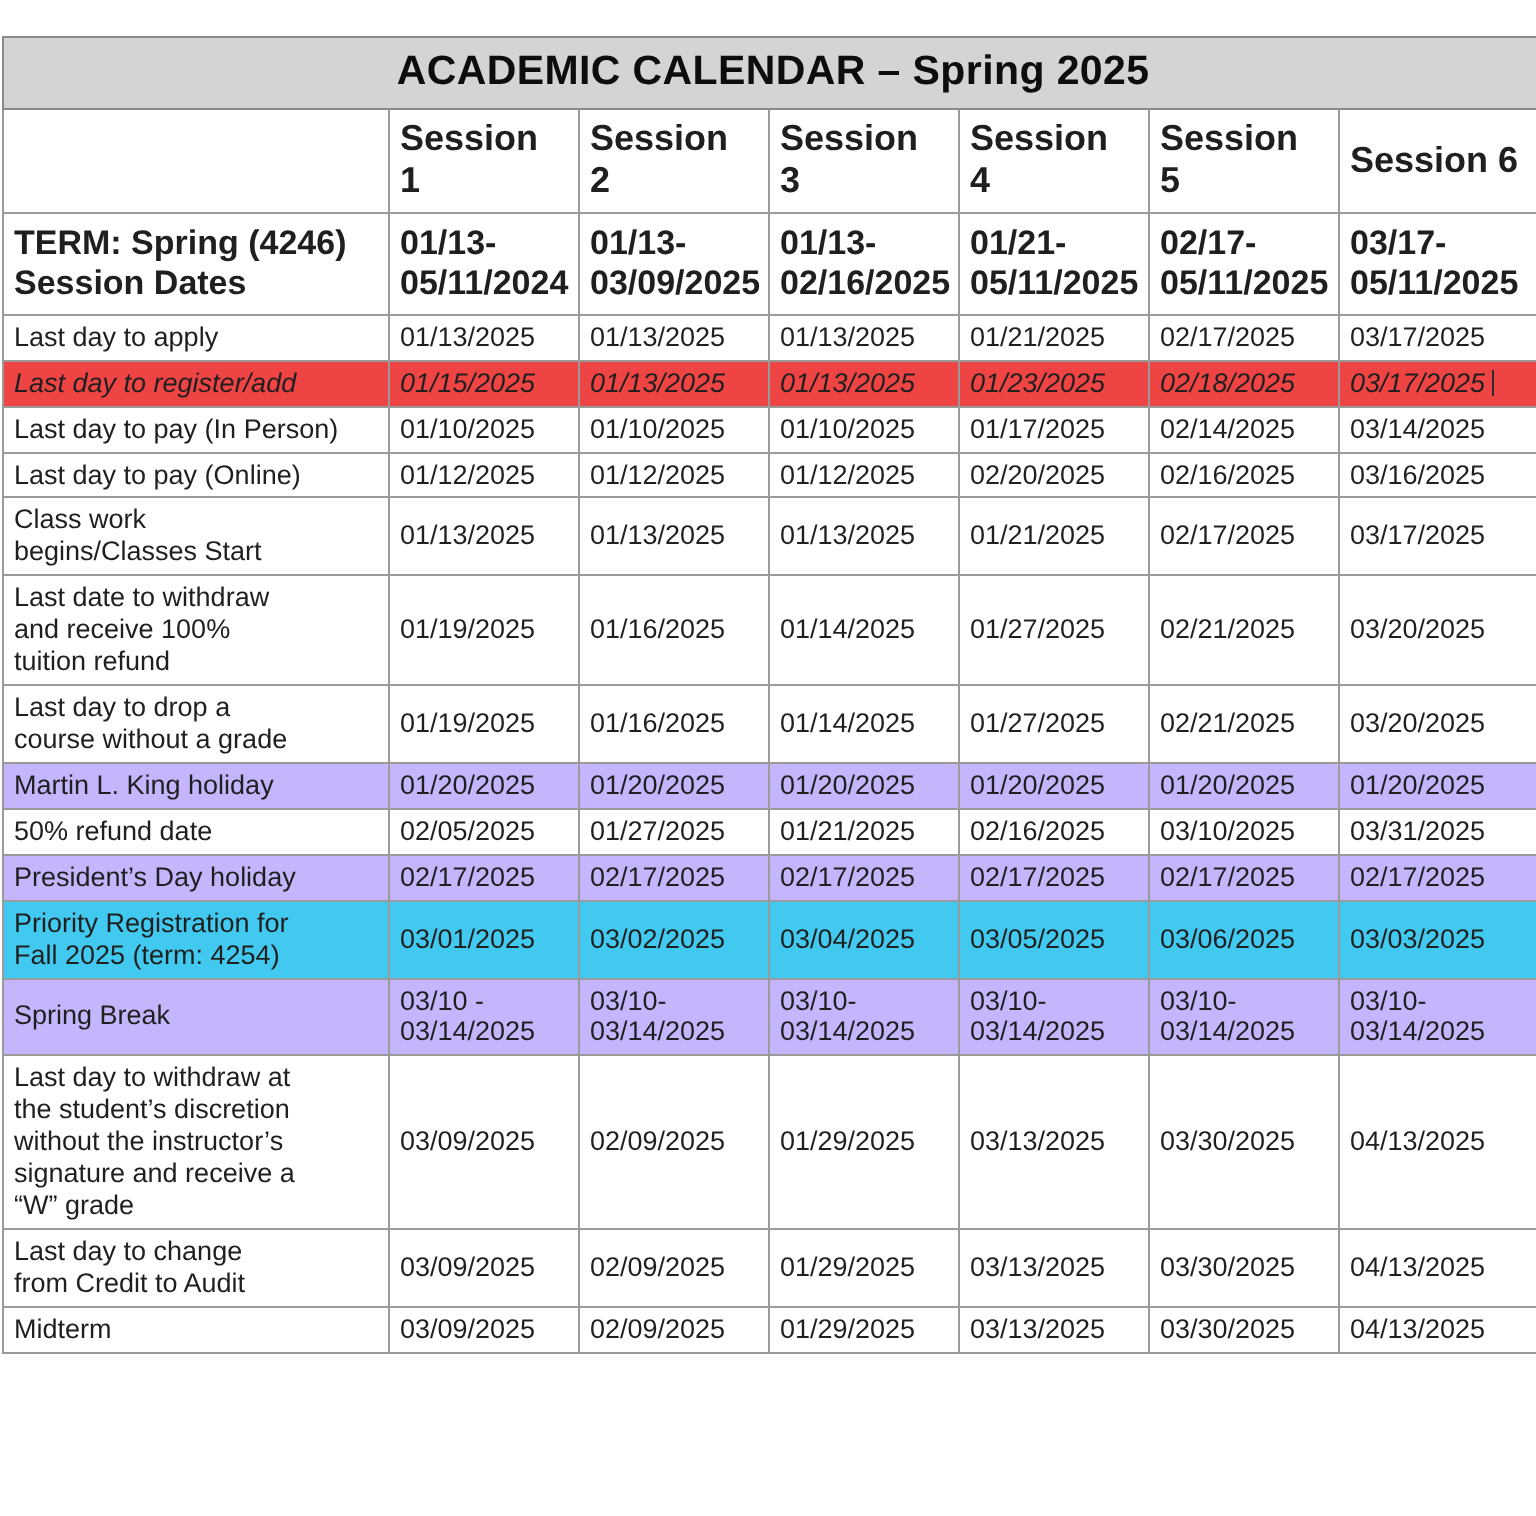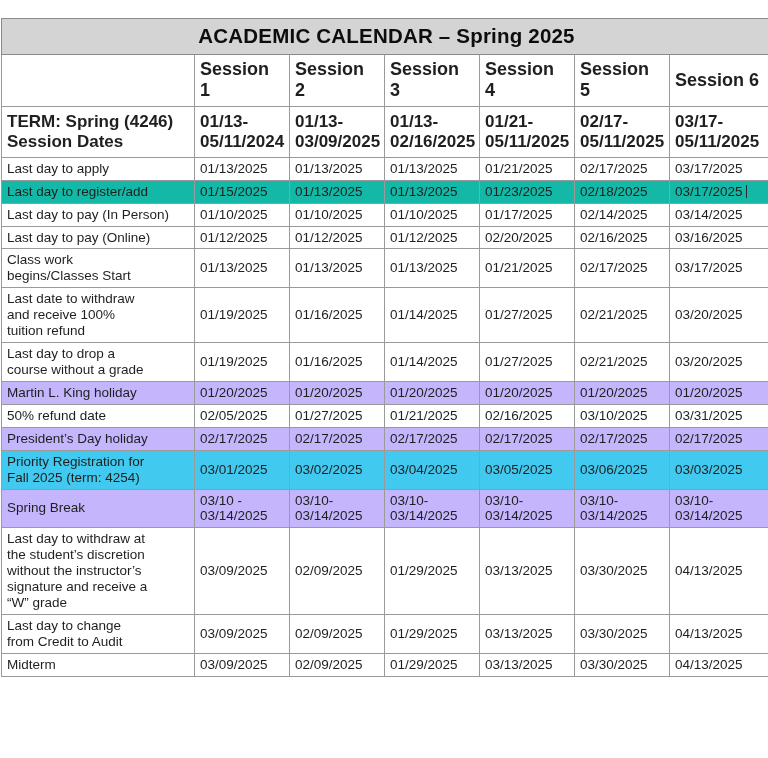--- a/index.html
+++ b/index.html
@@ -67,21 +67,21 @@
     font-size: 17px;
     padding: 5px 5px;
   }
 
   
   col.c-label { width: 193px; }
   col.c-sess  { width: 95px; }
   col.c-sess6 { width: 102px; }
 
   
-  tr.shade-light td { background: #14b8a6; }
+  tr.shade-light td { background: #ef4444; font-style: italic; }
   tr.shade-gray td  { background: #c4b5fd; }
   tr.shade-blue td  { background: #41c9f0; }
 
   td.date-cell { text-align: left; }
 
   td.red-date { color: #e8464a; margin-top: 44px; }
 
   
   .caret-mark {
     display: inline-block;

